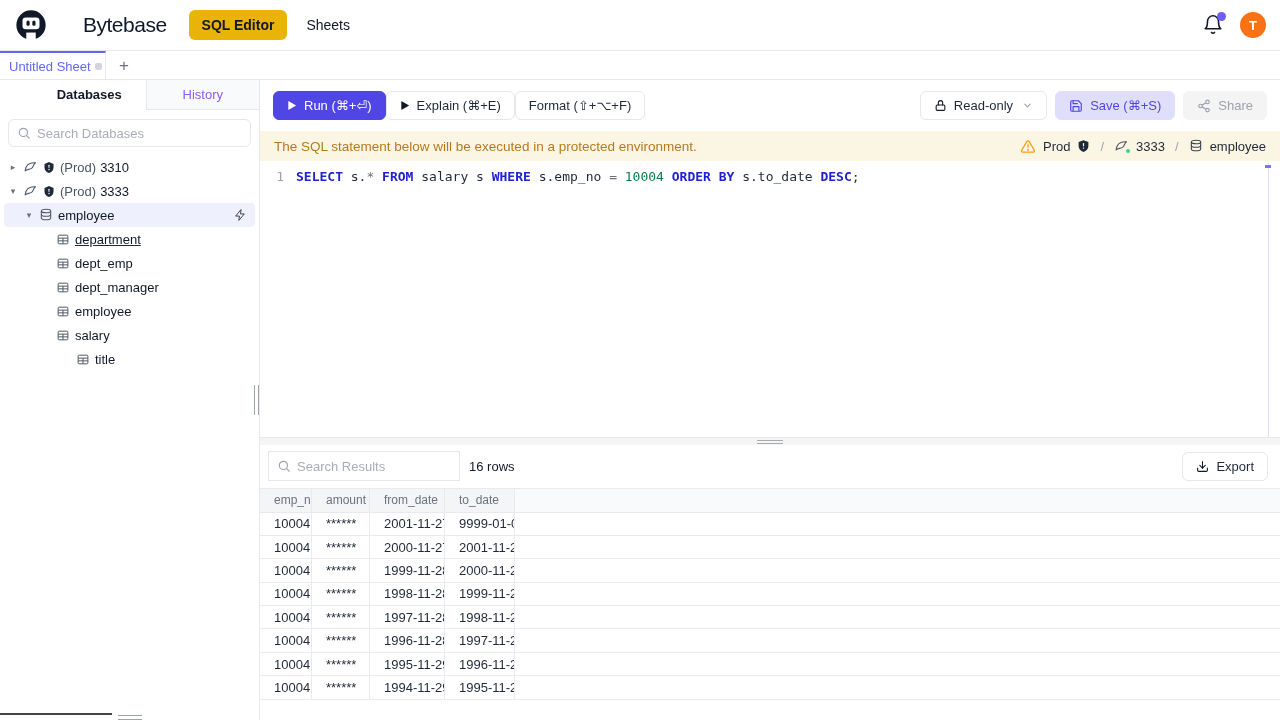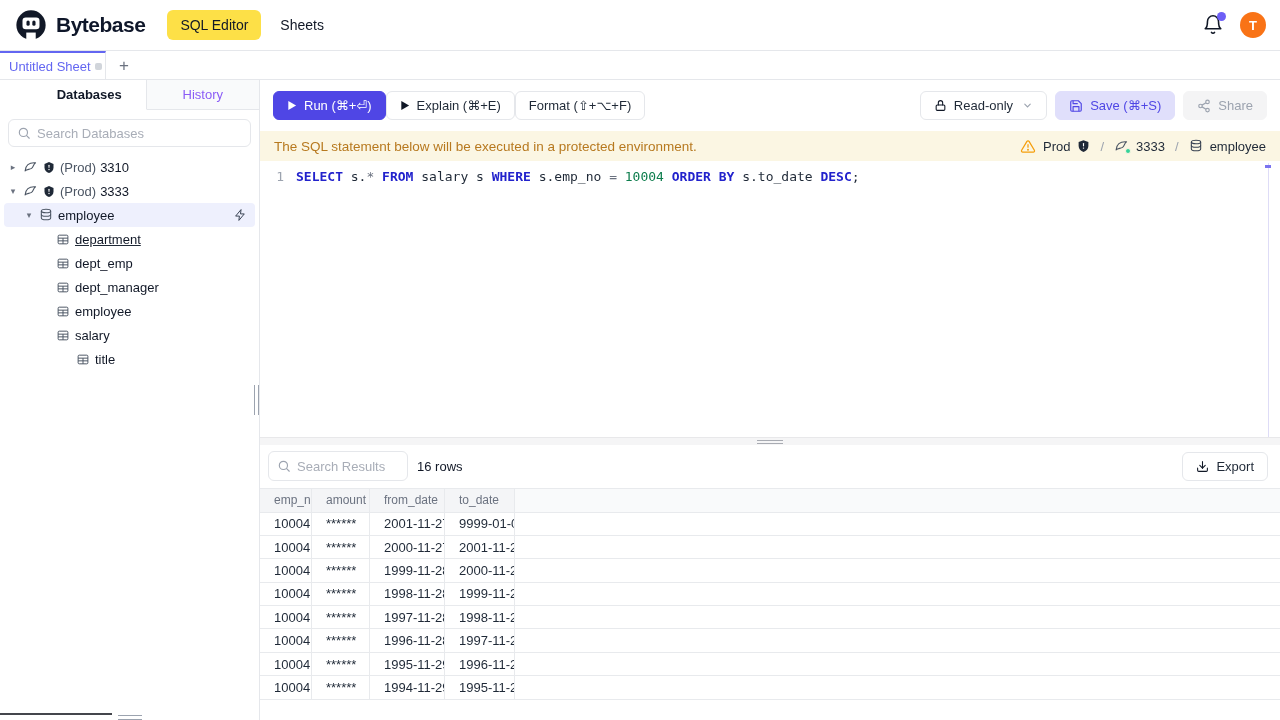--- a/index.html
+++ b/index.html
@@ -4,24 +4,24 @@
 <style>
   * { margin:0; padding:0; box-sizing:border-box; }
   html,body { width:1280px; height:720px; overflow:hidden; background:#fff;
     font-family:"Liberation Sans","DejaVu Sans",sans-serif; }
   .screen { position:relative; width:1280px; height:720px; background:#fff; }
 
   
   .topnav { position:absolute; left:0; top:0; width:1280px; height:51px;
     display:flex; align-items:center; padding:0 14px; border-bottom:1px solid #e5e7eb; background:#fff; }
   .logo-wrap { display:flex; align-items:center; gap:8px; }
-  .wordmark { font-size:21px; font-weight:700; color:#0f172a; letter-spacing:-0.5px; }
+  .wordmark { font-size:21px; font-weight:400; color:#0f172a; letter-spacing:-0.5px;margin-left:27px; }
   .nav-tabs { display:flex; align-items:center; gap:6px; margin-left:22px; }
   .nav-tab { font-size:14px; color:#111827; padding:7px 13px; border-radius:6px; cursor:pointer; }
-  .nav-tab.active { background:#fde047; font-weight:400; }
+  .nav-tab.active { background:#eab308; font-weight:700; }
   .topnav-right { margin-left:auto; display:flex; align-items:center; gap:16px; }
   .bell { position:relative; width:22px; height:22px; }
   .bell-dot { position:absolute; right:-2px; top:-2px; width:9px; height:9px; border-radius:50%; background:#6d5ff6; }
   .avatar { width:26px; height:26px; border-radius:50%; background:#f97316; color:#fff;
     font-size:13px; font-weight:600; display:flex; align-items:center; justify-content:center; }
 
   
   .sheetbar { position:absolute; left:0; top:51px; width:1280px; height:29px;
     border-bottom:1px solid #e5e7eb; background:#fff; display:flex; align-items:stretch; }
   .sheet-tab { width:106px; display:flex; align-items:center; gap:4px; padding:0 9px;
@@ -92,21 +92,21 @@
   .ruler-mark { position:absolute; right:9px; top:4px; width:6px; height:3px; background:#7b74f0; }
 
   .hdivider { height:8px; flex:none; background:#f5f5f6; border-top:1px solid #e8e8ea;
     position:relative; cursor:row-resize; }
   .hdivider .handle { position:absolute; left:50%; top:2px; transform:translateX(-50%);
     width:26px; height:4px; border-top:1.5px solid #a8abb2; border-bottom:1.5px solid #a8abb2; }
 
   
   .results { flex:1; display:flex; flex-direction:column; overflow:hidden; background:#fff; }
   .results-bar { height:43px; flex:none; display:flex; align-items:center; padding:0 12px 0 8px; gap:9px; }
-  .results-search { width:140px; height:30px; border:1px solid #e5e7eb; border-radius:6px;
+  .results-search { width:192px; height:30px; border:1px solid #e5e7eb; border-radius:0;
     display:flex; align-items:center; padding:0 8px; gap:6px; }
   .results-search input { border:none; outline:none; flex:1; width:100%; font-size:13px;
     font-family:inherit; color:#111827; background:transparent; }
   .results-search input::placeholder { color:#a8adb7; }
   .row-count { font-size:13px; color:#111827; }
   .btn-export { margin-left:auto; }
 
   .grid { flex:1; overflow:hidden; }
   .g-row { display:flex; height:23.4px; border-bottom:1px solid #e8eaed; }
   .g-row.head { height:25px; background:#f4f5f7; }

